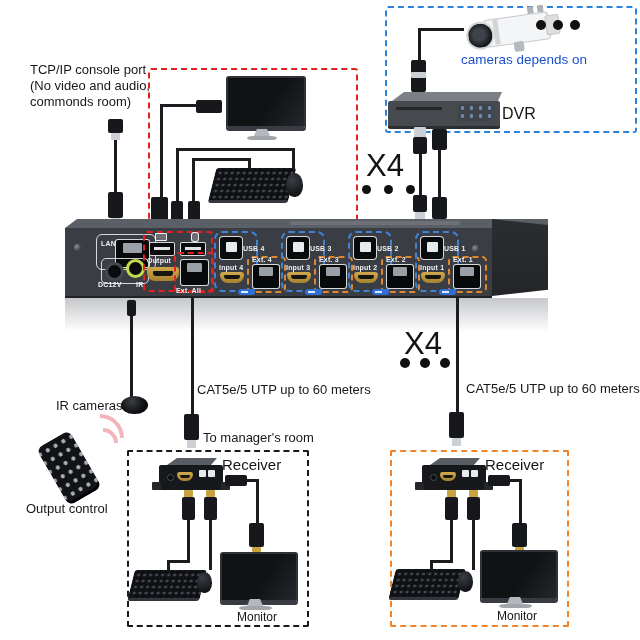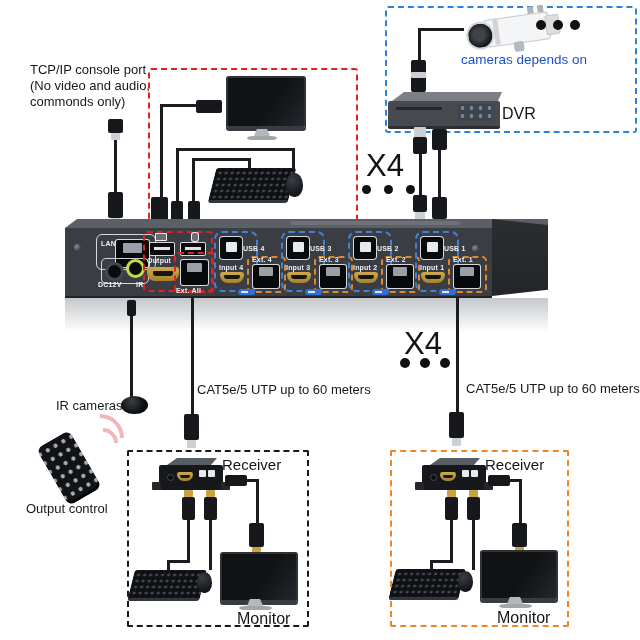--- a/index.html
+++ b/index.html
@@ -1,21 +1,21 @@
 <!DOCTYPE html>
 <html><head>
 <meta charset="utf-8">
 <style>
   html,body{margin:0;padding:0;background:#fff;}
   .stage{position:relative;width:640px;height:640px;background:#fff;overflow:hidden;
          font-family:"Liberation Sans", sans-serif;}
   .abs{position:absolute;}
   .t13{position:absolute;font-size:13px;line-height:16px;color:#17181a;white-space:nowrap;}
   .t15{position:absolute;font-size:15px;color:#141516;white-space:nowrap;}
-  .t12{position:absolute;font-size:16px;color:#141516;white-space:nowrap;}
+  .t12{position:absolute;font-size:12px;color:#141516;white-space:nowrap;}
   .tnote{position:absolute;font-size:13.5px;line-height:16px;color:#1b50cc;white-space:nowrap;}
   .tx4{position:absolute;font-size:31px;color:#141414;white-space:nowrap;}
   .tdvr{position:absolute;font-size:16px;color:#141414;white-space:nowrap;}
   .lbldev{position:absolute;font-size:7px;font-weight:700;color:#f0f0f2;white-space:nowrap;letter-spacing:.2px;}
   .dash{position:absolute;border:2px dashed #333;border-radius:3px;}
   .cable{position:absolute;background:#1b1c1f;}
   .plug{position:absolute;background:#17181b;border-radius:2px;}
   .tipS{position:absolute;background:#ccd0d5;border-radius:1px;}
   .tipG{position:absolute;background:#c9a33e;border-radius:1px;}
   .dot{position:absolute;border-radius:50%;background:#101010;}
@@ -49,21 +49,21 @@
   .tag::after{content:"";position:absolute;left:3px;top:2px;width:7px;height:2px;background:rgba(255,255,255,.85);}
   .icoW{position:absolute;border:1px solid rgba(255,255,255,.9);border-radius:1px;background:rgba(255,255,255,.25);}
 </style>
 </head>
 <body>
 
 <div class="stage">
 
   <div class="t13" style="left:30px;top:78px">(No video and audio,</div>
   <div class="t13" style="left:30px;top:62px">TCP/IP console port</div>
-  <div class="t13" style="left:30px;top:94px">commonds only)</div>
+  <div class="t13" style="left:30px;top:94px">commonds room)</div>
 
   <div class="plug" style="left:108px;top:119px;width:15px;height:14px"></div>
   <div class="tipS" style="left:111px;top:133px;width:9px;height:7px"></div>
   <div class="cable" style="left:114px;top:140px;width:3px;height:52px"></div>
   <div class="plug" style="left:108px;top:192px;width:15px;height:26px"></div>
   <div class="tipS" style="left:111px;top:218px;width:9px;height:8px"></div>
 
   <div class="dash" style="left:148px;top:68px;width:206px;height:153px;border-color:#e02222"></div>
 
   <div class="mon" style="left:226px;top:76px;width:76px;height:48px"></div>
@@ -209,20 +209,21 @@
 
   <div class="arc" style="left:76px;top:414px;width:40px;height:40px"></div>
   <div class="arc" style="left:88px;top:428px;width:22px;height:22px"></div>
   <div class="remote" style="left:50px;top:435px;width:38px;height:66px;transform:rotate(-30deg)"></div>
   <div class="t13" style="left:26px;top:501px">Output control</div>
 
   <div class="cable" style="left:191px;top:298px;width:3px;height:116px"></div>
   <div class="plug" style="left:184px;top:414px;width:15px;height:26px"></div>
   <div class="tipS" style="left:187px;top:440px;width:9px;height:8px"></div>
   <div class="t13" style="left:197px;top:382px">CAT5e/5 UTP up to 60 meters</div>
+  <div class="t13" style="left:203px;top:430px">To manager's room</div>
 
   <div class="tx4" style="left:404px;top:326px">X4</div>
   <div class="dot" style="left:400px;top:358px;width:10px;height:10px"></div>
   <div class="dot" style="left:420px;top:358px;width:10px;height:10px"></div>
   <div class="dot" style="left:440px;top:358px;width:10px;height:10px"></div>
 
   <div class="cable" style="left:456px;top:298px;width:3px;height:114px"></div>
   <div class="plug" style="left:449px;top:412px;width:15px;height:26px"></div>
   <div class="tipS" style="left:452px;top:438px;width:9px;height:8px"></div>
   <div class="t13" style="left:466px;top:381px">CAT5e/5 UTP up to 60 meters</div>

